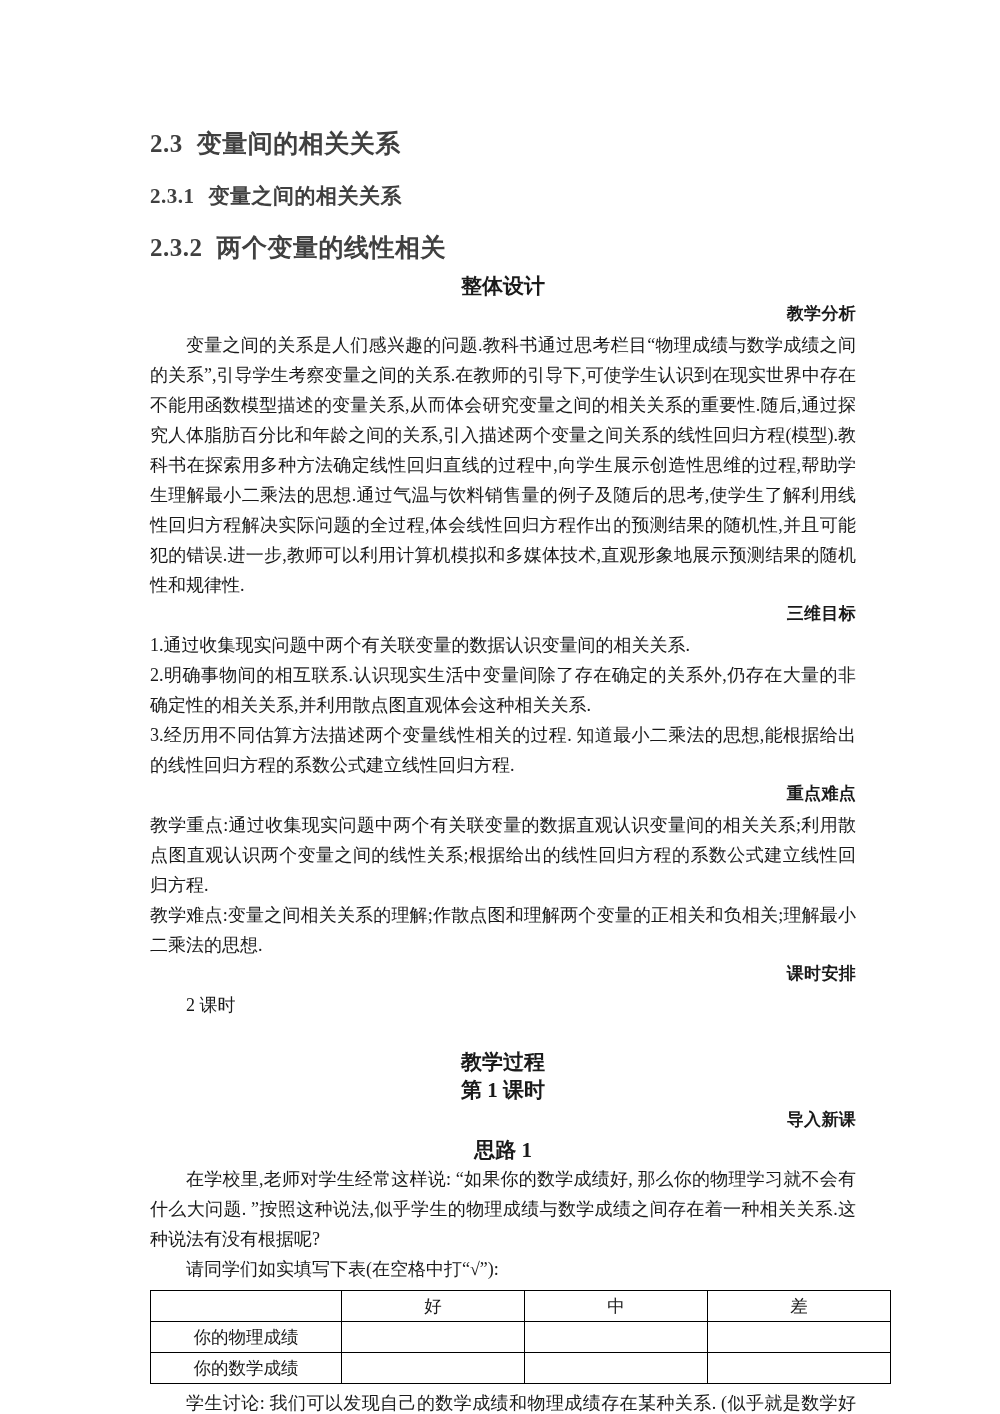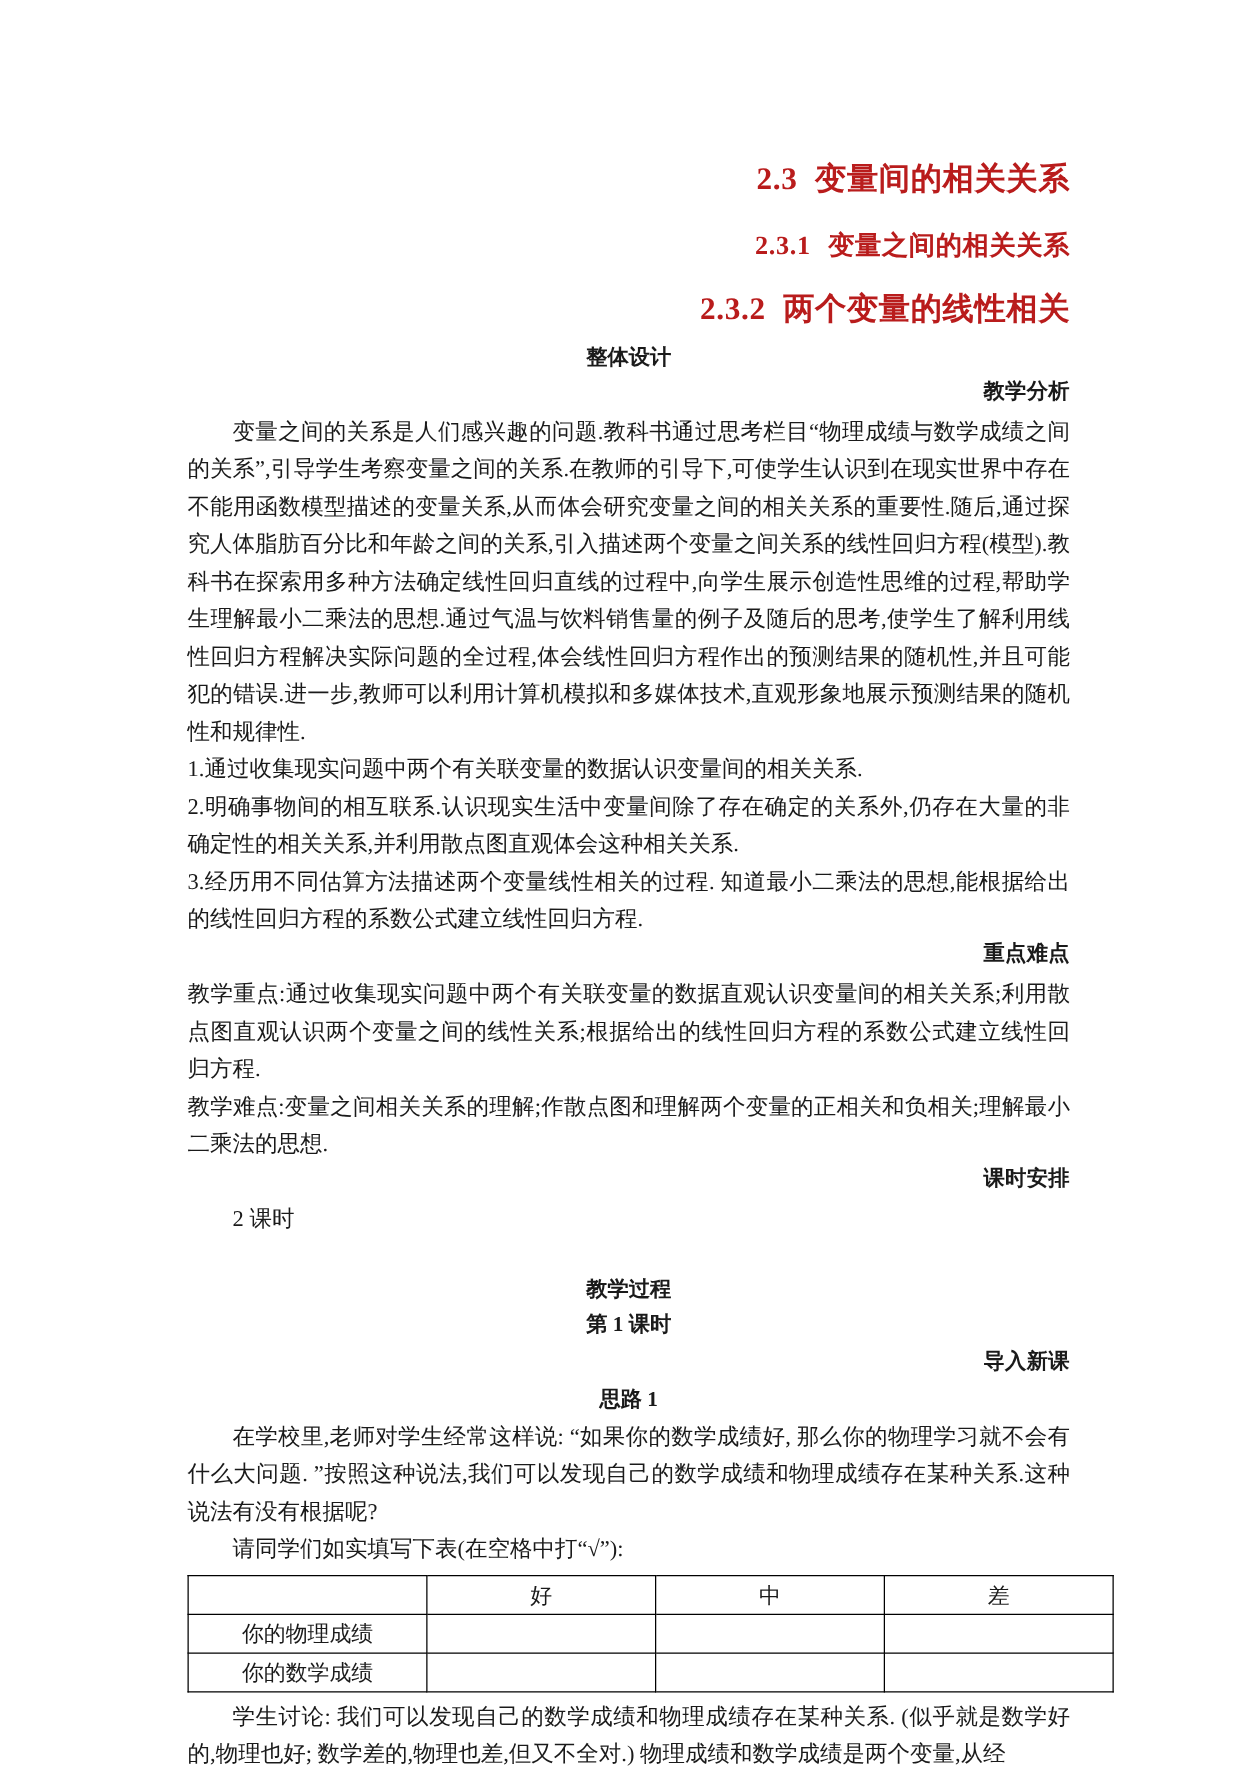--- a/index.html
+++ b/index.html
@@ -24,23 +24,23 @@
   }
   .content {
     position: absolute;
     left: 150px;
     top: 122px;
     width: 706px;
   }
 
   
   .title-red {
-    color: #b91c1c;
-    font-weight: bold;
-    text-align: right;
+    color: #404040;
+    font-weight: bold;
+    text-align: left;
     letter-spacing: 0.5px;
   }
   .title-1 {
     font-size: 25px;
     line-height: 44px;
     margin: 0 0 8px 0;
   }
   .title-2 {
     font-size: 21px;
     line-height: 44px;
@@ -54,21 +54,21 @@
   .title-red .num {
     font-family: "Liberation Serif", serif;
     font-weight: bold;
     margin-right: 14px;
   }
 
   
   .center-bold {
     text-align: center;
     font-weight: bold;
-    font-size: 17px;
+    font-size: 21px;
     line-height: 28px;
     margin: 0;
     font-family: "Liberation Sans", sans-serif;
   }
   .center-bold.serif-num {
     font-family: Liberation Serif, serif;
   }
 
   
   .sec-head {
@@ -138,20 +138,21 @@
     </div>
     <div class="title-red title-3">
       <span class="num">2.3.2</span><span>两个变量的线性相关</span>
     </div>
 
     <div class="center-bold">整体设计</div>
 
     <div class="sec-head">教学分析</div>
     <p class="body indent">变量之间的关系是人们感兴趣的问题.教科书通过思考栏目“物理成绩与数学成绩之间的关系”,引导学生考察变量之间的关系.在教师的引导下,可使学生认识到在现实世界中存在不能用函数模型描述的变量关系,从而体会研究变量之间的相关关系的重要性.随后,通过探究人体脂肪百分比和年龄之间的关系,引入描述两个变量之间关系的线性回归方程(模型).教科书在探索用多种方法确定线性回归直线的过程中,向学生展示创造性思维的过程,帮助学生理解最小二乘法的思想.通过气温与饮料销售量的例子及随后的思考,使学生了解利用线性回归方程解决实际问题的全过程,体会线性回归方程作出的预测结果的随机性,并且可能犯的错误.进一步,教师可以利用计算机模拟和多媒体技术,直观形象地展示预测结果的随机性和规律性.</p>
 
+    <div class="sec-head">三维目标</div>
     <p class="body">1.通过收集现实问题中两个有关联变量的数据认识变量间的相关关系.</p>
     <p class="body">2.明确事物间的相互联系.认识现实生活中变量间除了存在确定的关系外,仍存在大量的非确定性的相关关系,并利用散点图直观体会这种相关关系.</p>
     <p class="body">3.经历用不同估算方法描述两个变量线性相关的过程. 知道最小二乘法的思想,能根据给出的线性回归方程的系数公式建立线性回归方程.</p>
 
     <div class="sec-head">重点难点</div>
     <p class="body">教学重点:通过收集现实问题中两个有关联变量的数据直观认识变量间的相关关系;利用散点图直观认识两个变量之间的线性关系;根据给出的线性回归方程的系数公式建立线性回归方程.</p>
     <p class="body">教学难点:变量之间相关关系的理解;作散点图和理解两个变量的正相关和负相关;理解最小二乘法的思想.</p>
 
     <div class="sec-head">课时安排</div>
     <p class="body indent">2 课时</p>
@@ -160,21 +161,21 @@
 
     <div class="center-bold">教学过程</div>
     <div class="center-bold serif-num">第 1 课时</div>
 
     <div class="block-gap-sm"></div>
 
     <div class="sec-head">导入新课</div>
 
     <div class="center-bold serif-num">思路 1</div>
 
-    <p class="body indent">在学校里,老师对学生经常这样说: “如果你的数学成绩好, 那么你的物理学习就不会有什么大问题. ”按照这种说法,我们可以发现自己的数学成绩和物理成绩存在某种关系.这种说法有没有根据呢?</p>
+    <p class="body indent">在学校里,老师对学生经常这样说: “如果你的数学成绩好, 那么你的物理学习就不会有什么大问题. ”按照这种说法,似乎学生的物理成绩与数学成绩之间存在着一种相关关系.这种说法有没有根据呢?</p>
     <p class="body indent">请同学们如实填写下表(在空格中打“√”):</p>
 
     <table class="grade-table">
       <thead>
         <tr>
           <th class="col-label"></th>
           <th class="col-opt">好</th>
           <th class="col-opt">中</th>
           <th class="col-opt">差</th>
         </tr>

